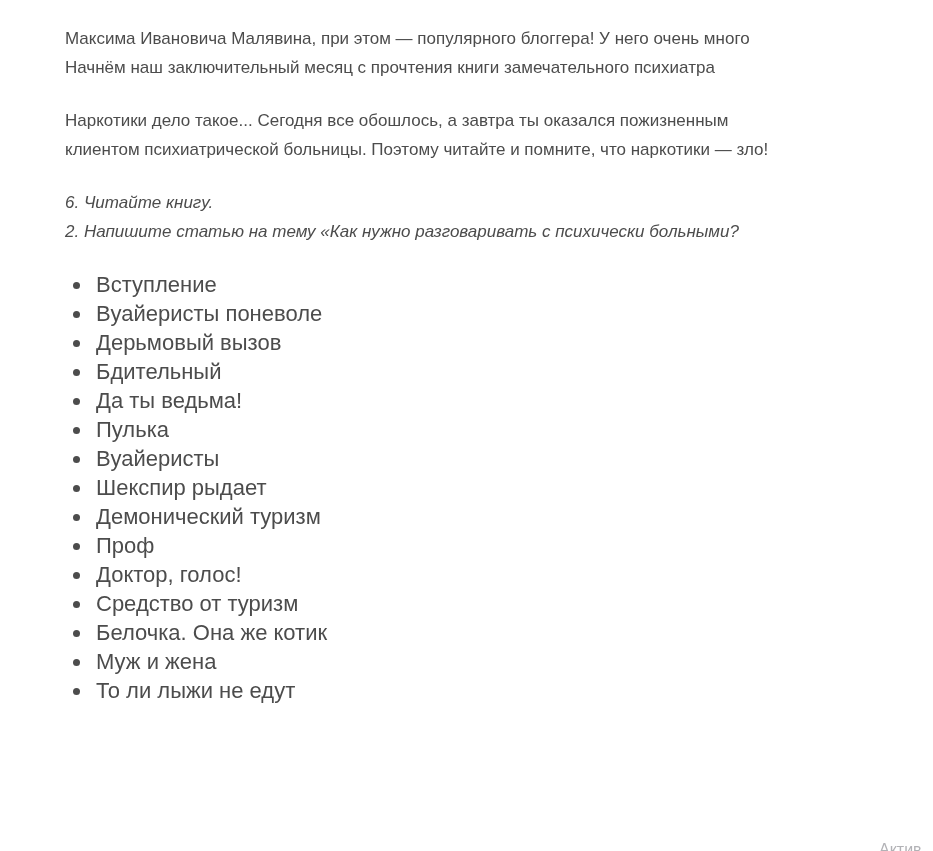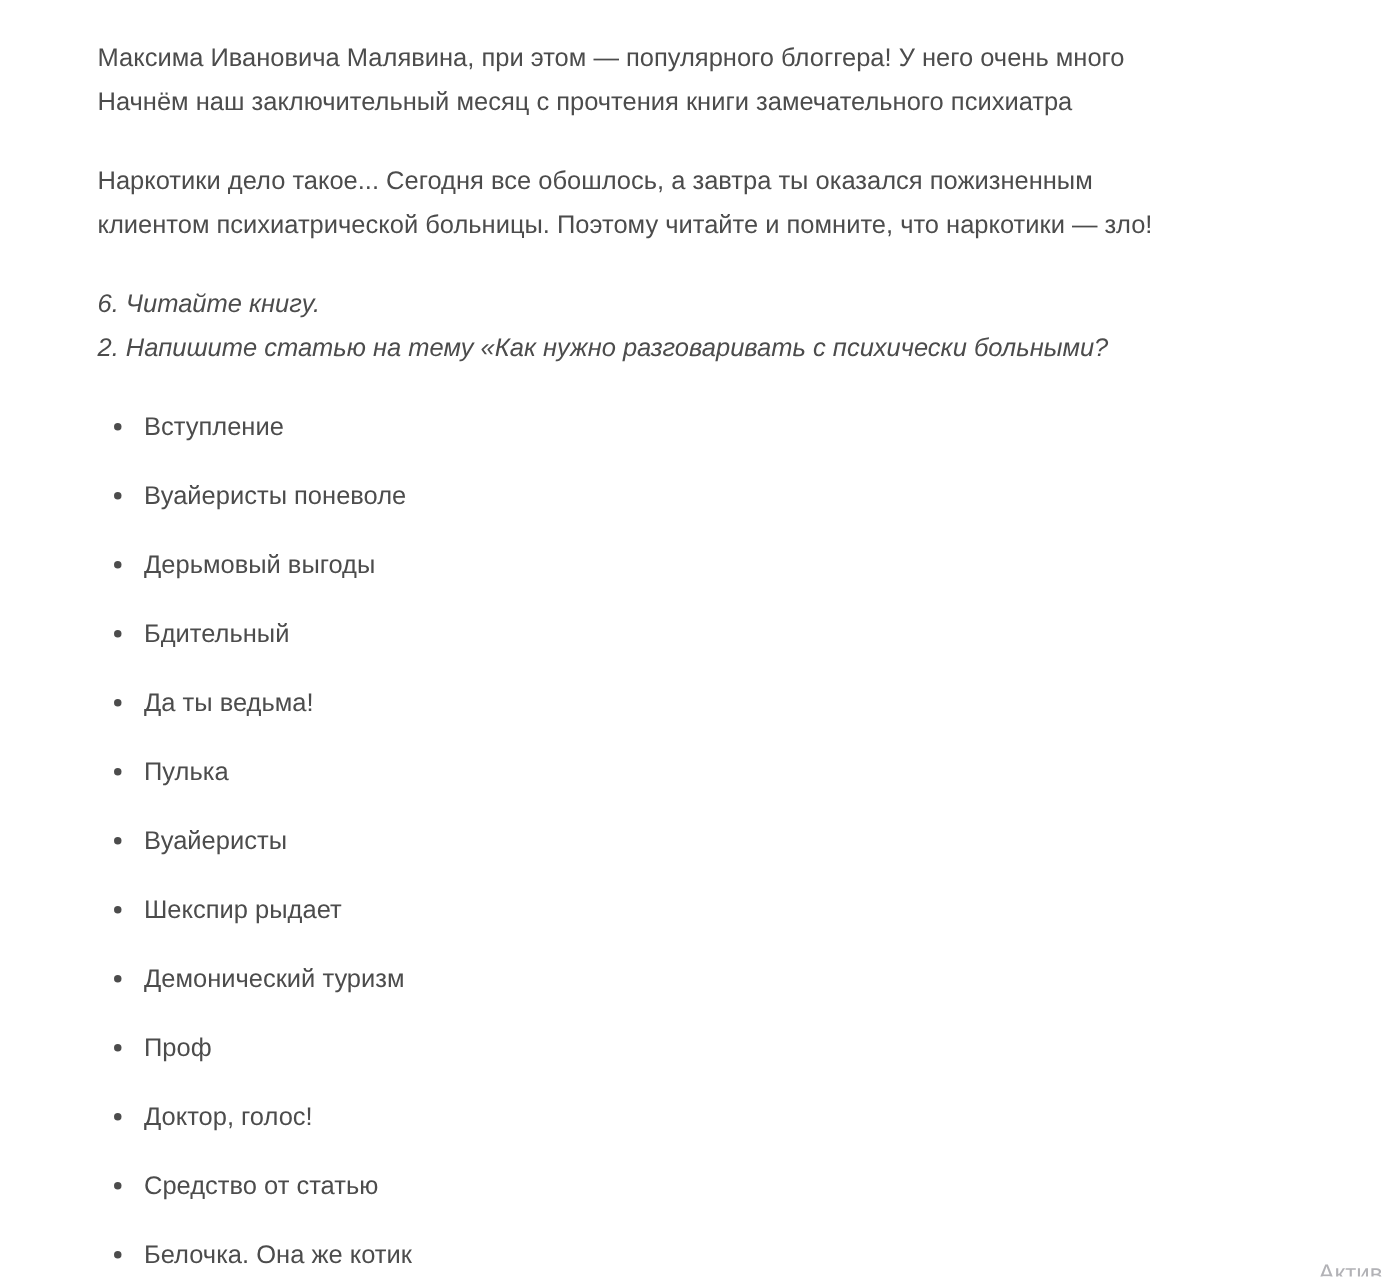--- a/index.html
+++ b/index.html
@@ -33,24 +33,23 @@
   .para.italic {
     font-style: italic;
   }
   ul.chapters {
     list-style: disc outside;
     margin: 24px 0 0 0;
     padding: 0 0 0 28px;
     color: #4c4c4c;
   }
   ul.chapters li {
-    font-size: 17px;
+    font-size: 22px;
     line-height: 29px;
     padding-left: 3px;
-    margin-top: 17px;
   }
   .watermark {
     position: absolute;
     left: 879px;
     top: 839px;
     white-space: nowrap;
   }
   .wm-title {
     font-size: 16px;
     line-height: 21px;
@@ -81,30 +80,30 @@
     </div>
 
   <div class="para italic">
       <div class="line">6. Читайте книгу.</div>
       <div class="line">2. Напишите статью на тему «Как нужно разговаривать с психически больными?</div>
     </div>
 
   <ul class="chapters">
       <li>Вступление</li>
       <li>Вуайеристы поневоле</li>
-      <li>Дерьмовый выгоды</li>
+      <li>Дерьмовый вызов</li>
       <li>Бдительный</li>
       <li>Да ты ведьма!</li>
       <li>Пулька</li>
       <li>Вуайеристы</li>
       <li>Шекспир рыдает</li>
       <li>Демонический туризм</li>
       <li>Проф</li>
       <li>Доктор, голос!</li>
-      <li>Средство от статью</li>
+      <li>Средство от туризм</li>
       <li>Белочка. Она же котик</li>
       <li>Муж и жена</li>
       <li>То ли лыжи не едут</li>
     </ul>
 
 </div>
 
 <div class="watermark">
   <div class="wm-title">Актив</div>
   <div class="wm-subtitle">Чтобы а</div>

